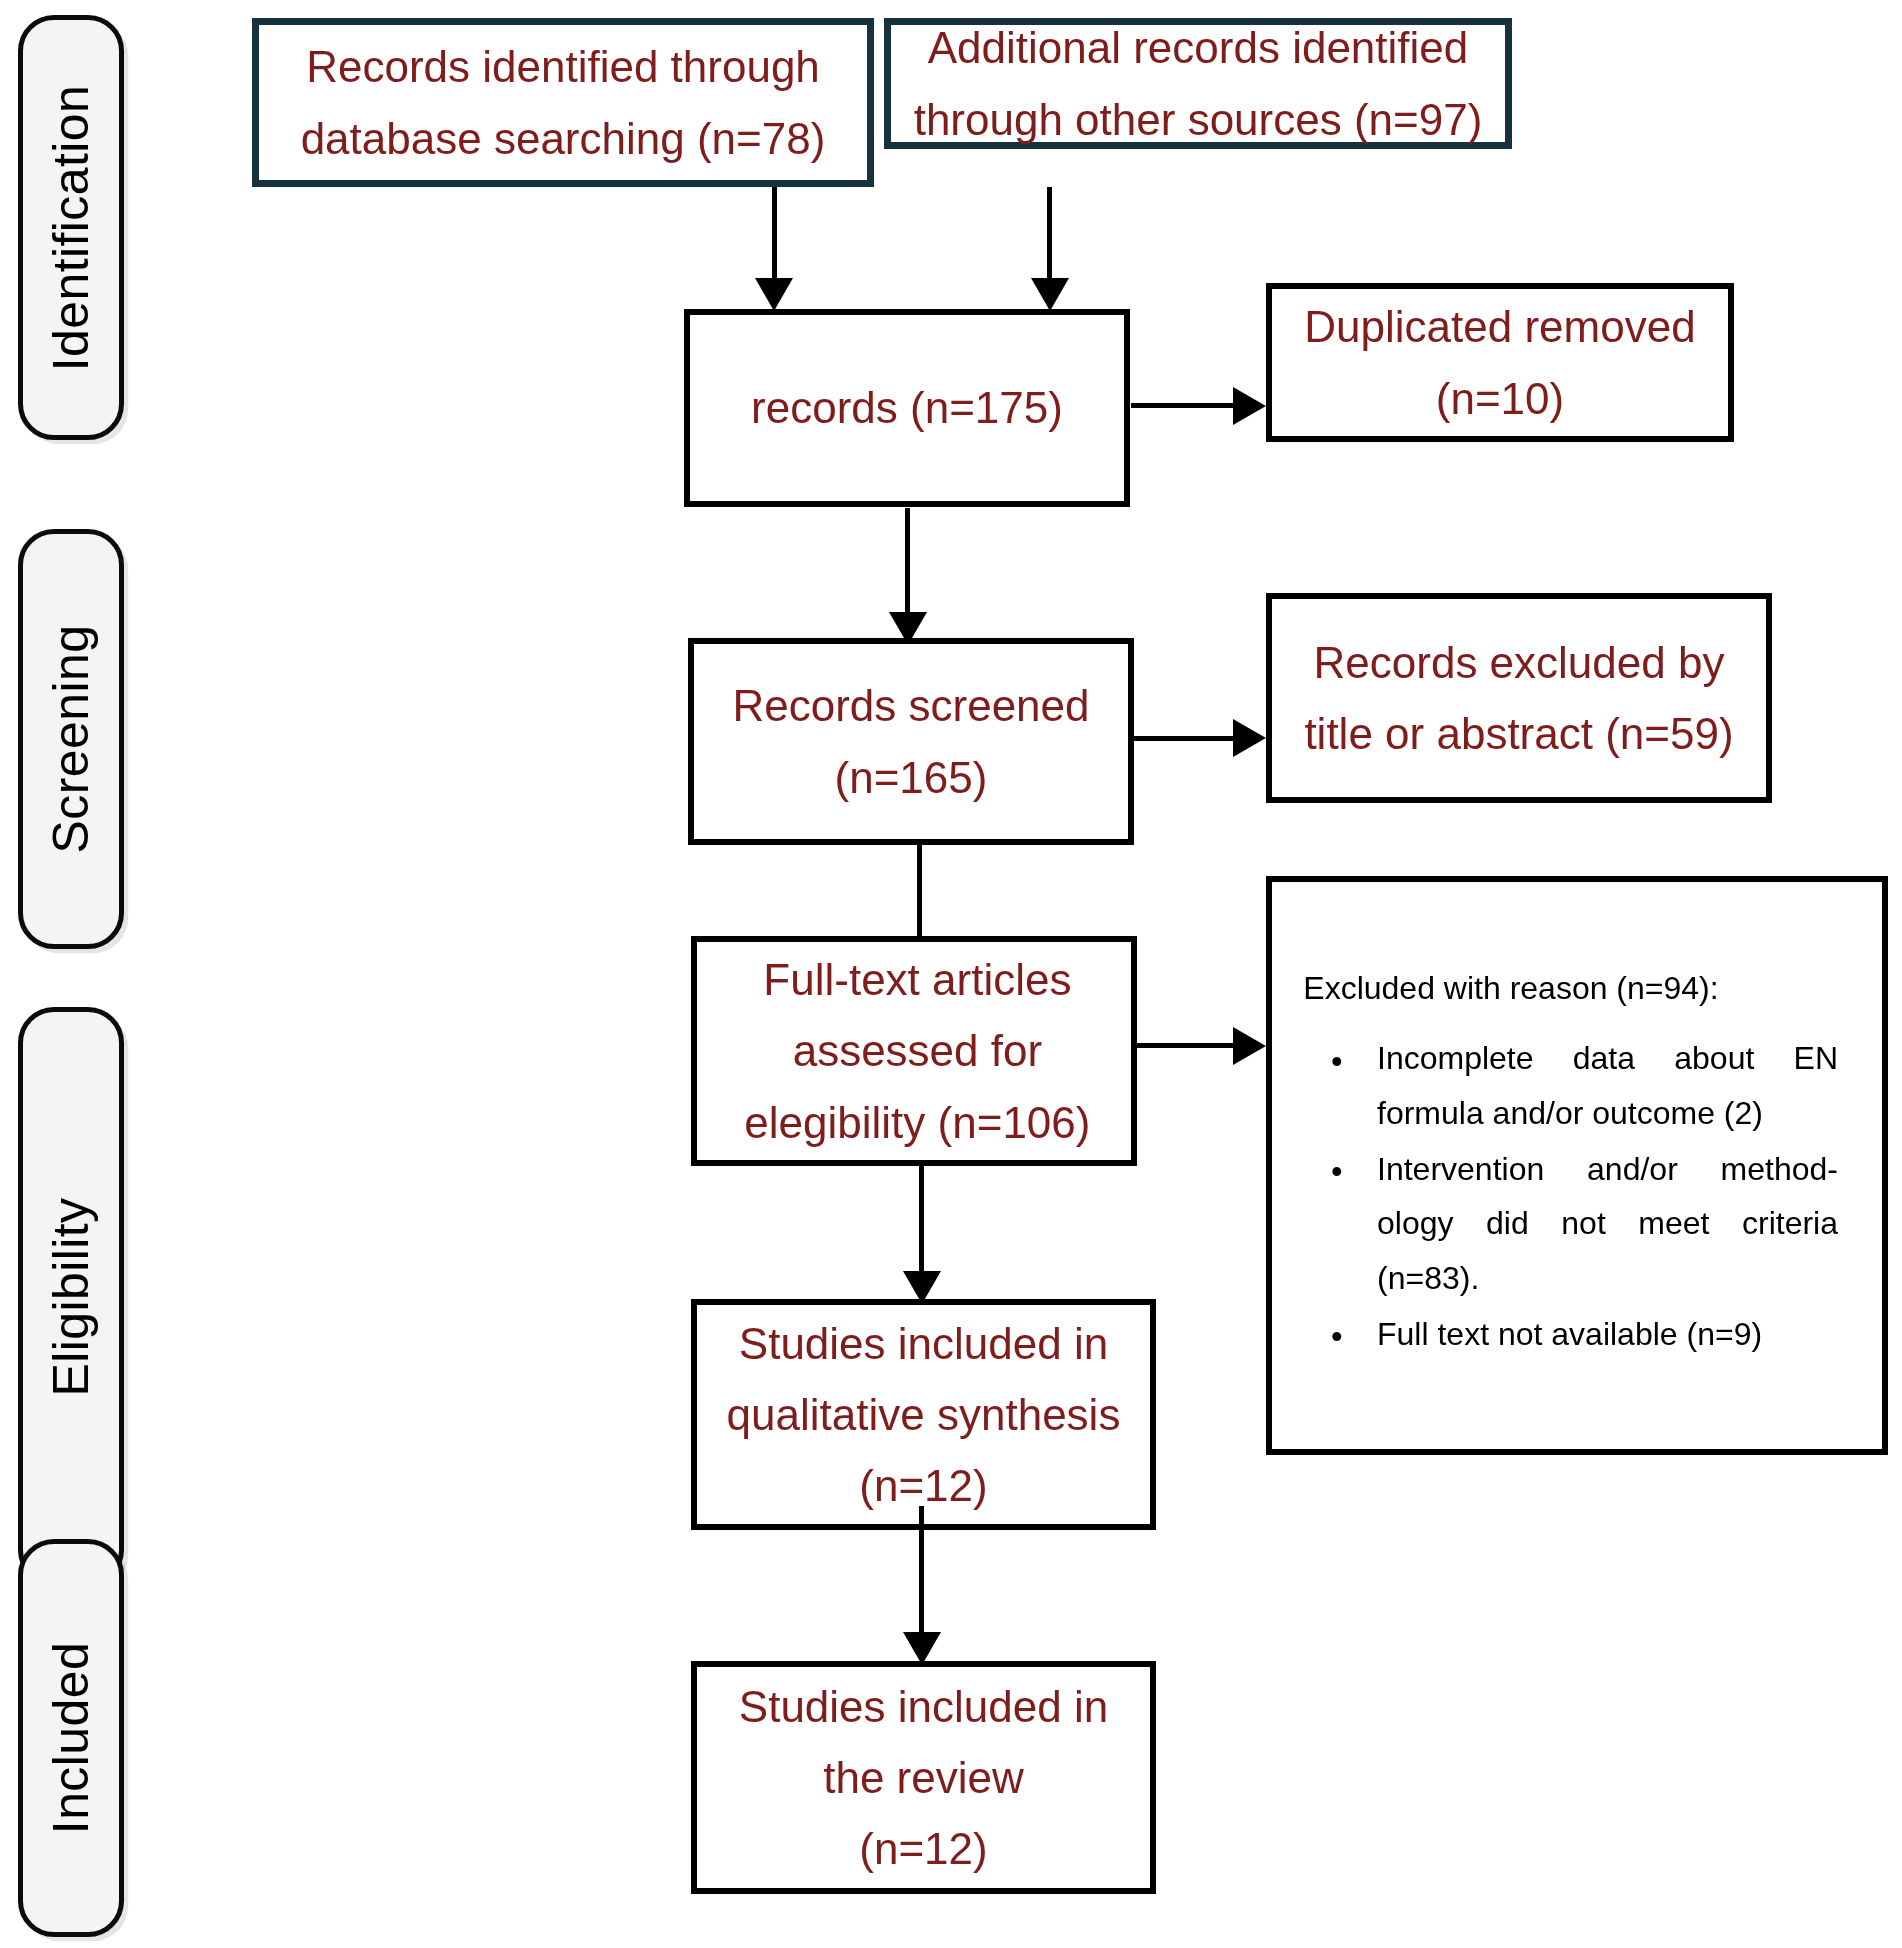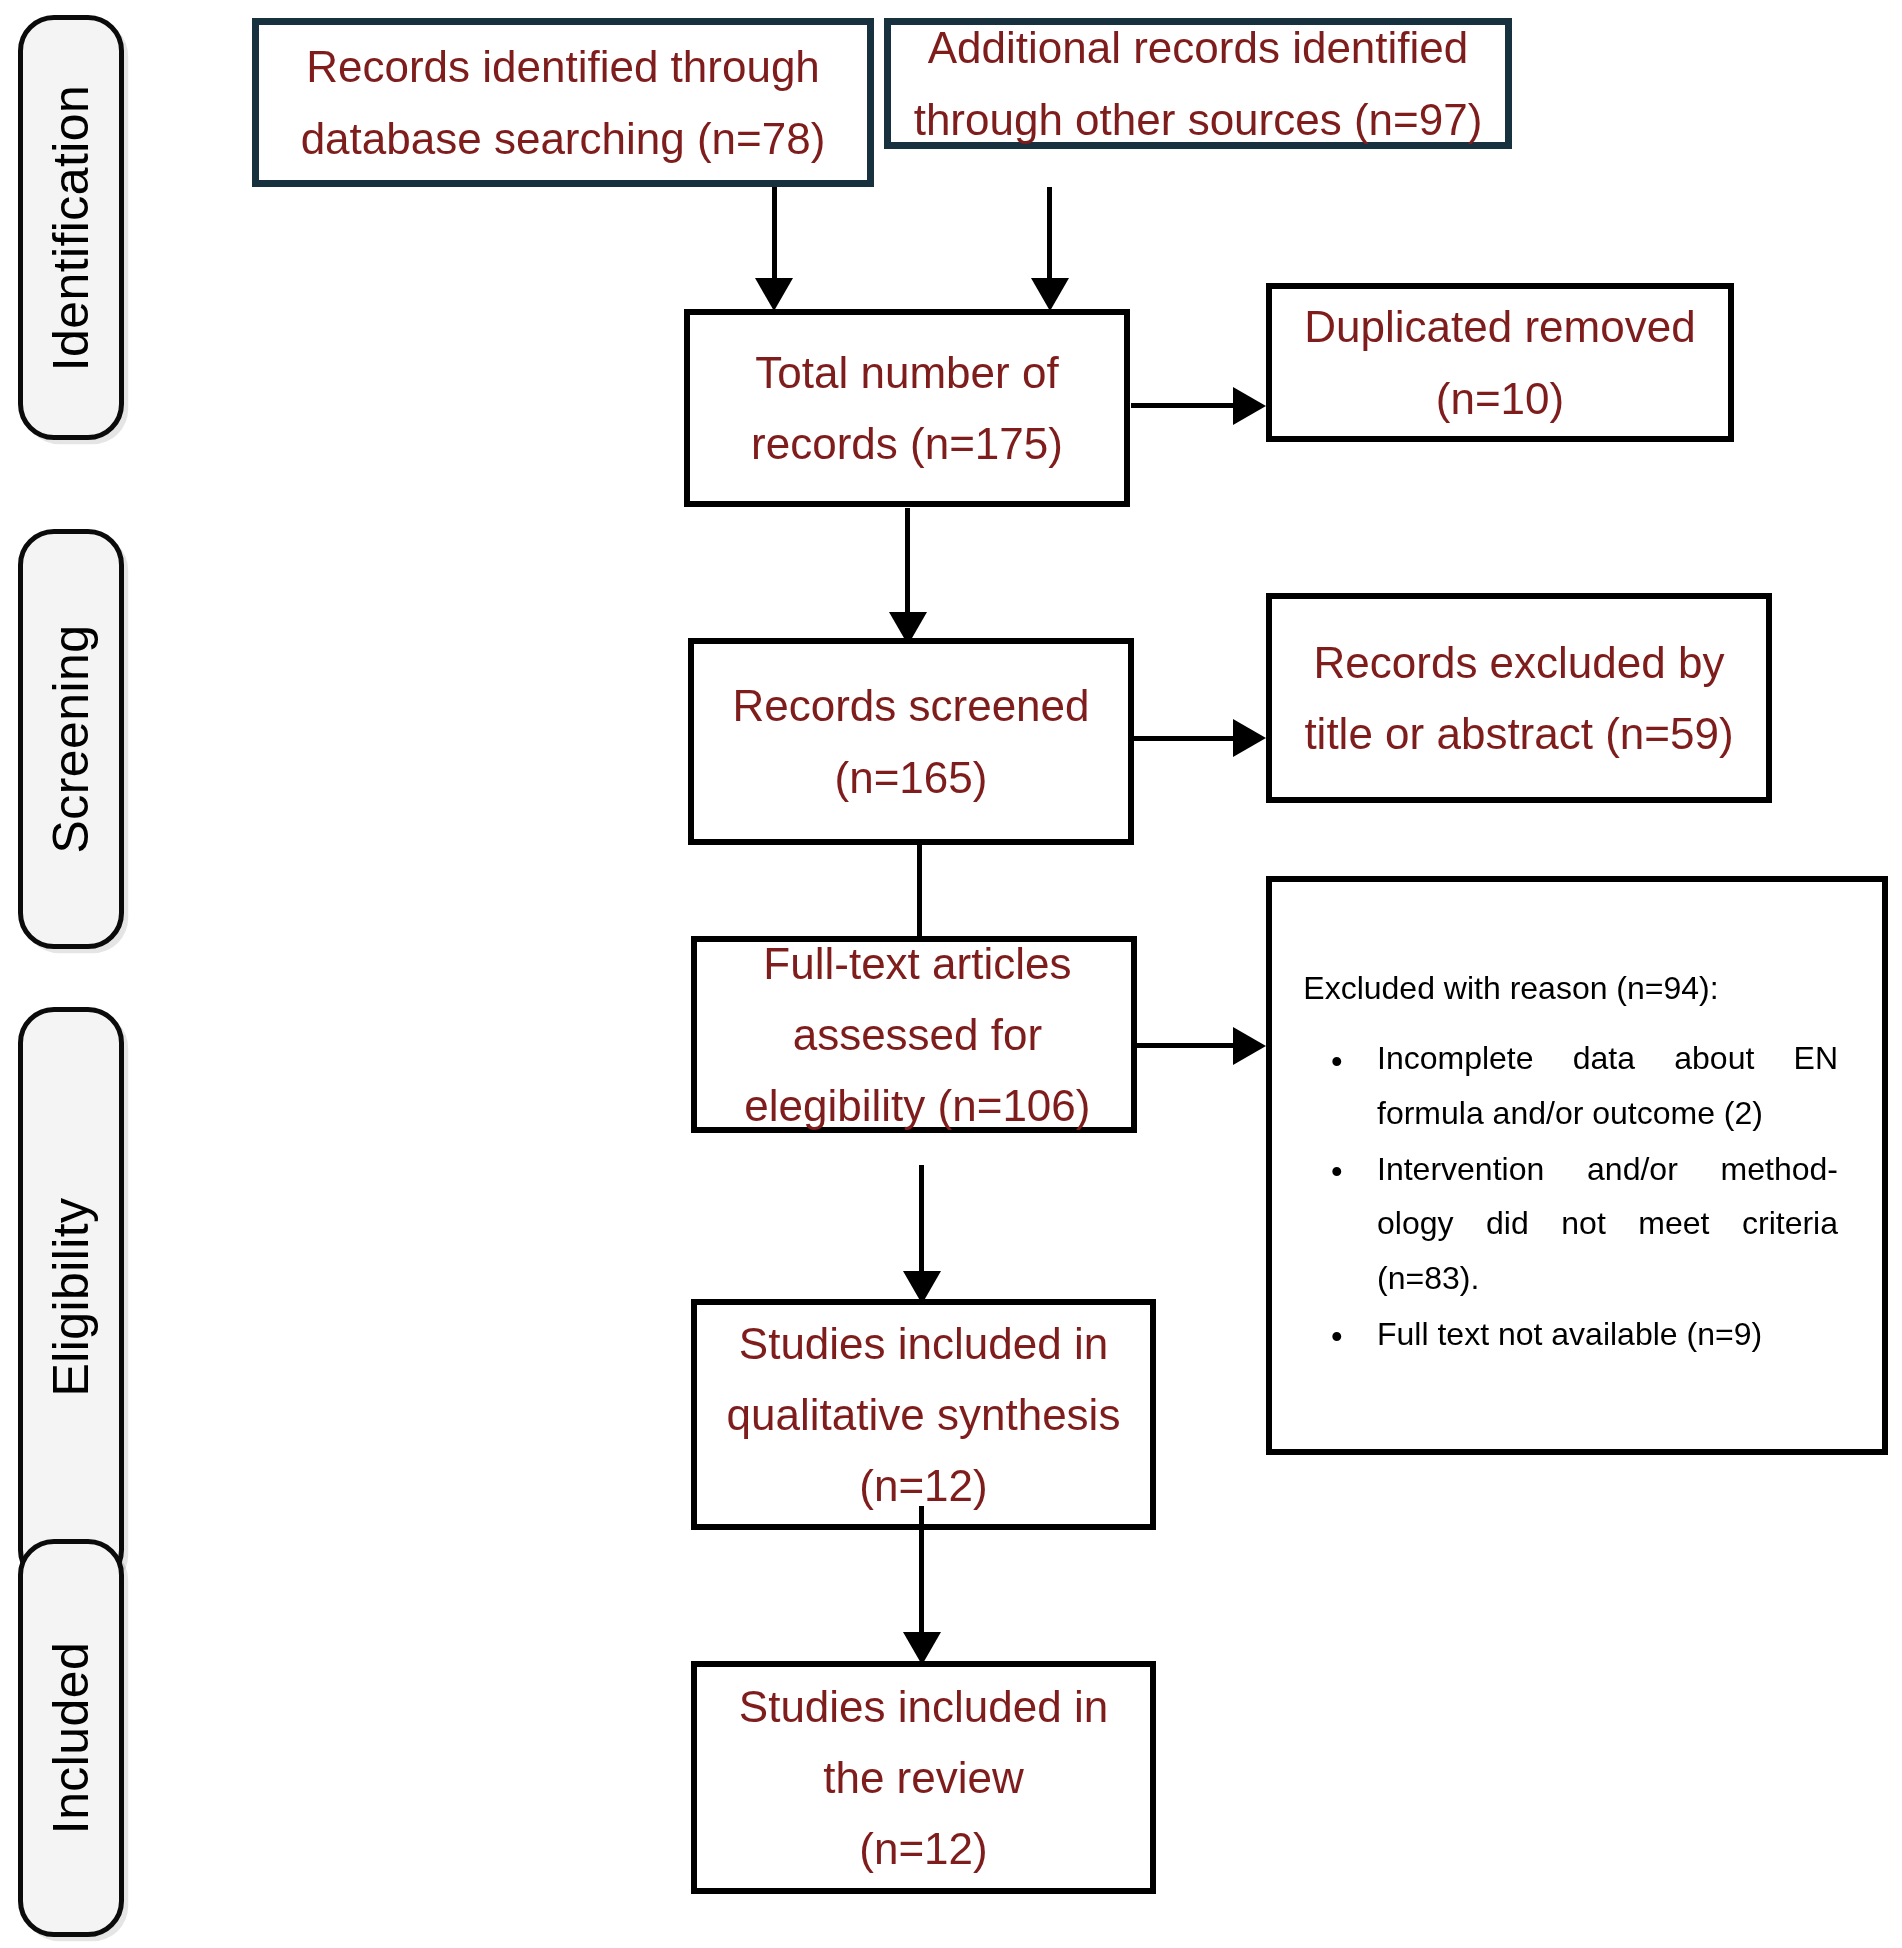--- a/index.html
+++ b/index.html
@@ -141,21 +141,20 @@
     <span class="ln">through other sources (n=97)</span>
   </div>
 
   <div class="vline" style="left:772px; top:187px; height:94px;"></div>
   <div class="arrow-down" style="left:755px; top:278px;"></div>
 
   <div class="vline" style="left:1047px; top:187px; height:94px;"></div>
   <div class="arrow-down" style="left:1031px; top:278px;"></div>
 
   <div class="fbox" style="left:684px; top:309px; width:446px; height:198px;">
-    <span class="ln">Total number of</span>
     <span class="ln">records (n=175)</span>
   </div>
 
   <div class="fbox" style="left:1266px; top:283px; width:468px; height:159px;">
     <span class="ln">Duplicated removed</span>
     <span class="ln">(n=10)</span>
   </div>
 
   <div class="hline" style="left:1131px; top:403px; width:104px;"></div>
   <div class="arrow-right" style="left:1233px; top:387px;"></div>
@@ -171,21 +170,21 @@
   <div class="fbox" style="left:1266px; top:593px; width:506px; height:210px;">
     <span class="ln">Records excluded by</span>
     <span class="ln">title or abstract (n=59)</span>
   </div>
 
   <div class="hline" style="left:1134px; top:736px; width:101px;"></div>
   <div class="arrow-right" style="left:1233px; top:719px;"></div>
 
   <div class="vline" style="left:917px; top:845px; height:91px;"></div>
 
-  <div class="fbox" style="left:691px; top:936px; width:446px; height:197px;padding-left:20px;">
+  <div class="fbox" style="left:691px; top:936px; width:446px; height:230px;padding-left:20px;">
     <span class="ln">Full-text articles</span>
     <span class="ln">assessed for</span>
     <span class="ln">elegibility (n=106)</span>
   </div>
 
   <div class="reasonbox" style="left:1266px; top:876px; width:622px; height:579px;">
     <span class="reason-title">Excluded with reason (n=94):</span>
     <ul class="reason-list">
       <li>Incomplete data about EN formula and/or outcome (2)</li>
       <li>Intervention and/or method-ology did not meet criteria (n=83).</li>

